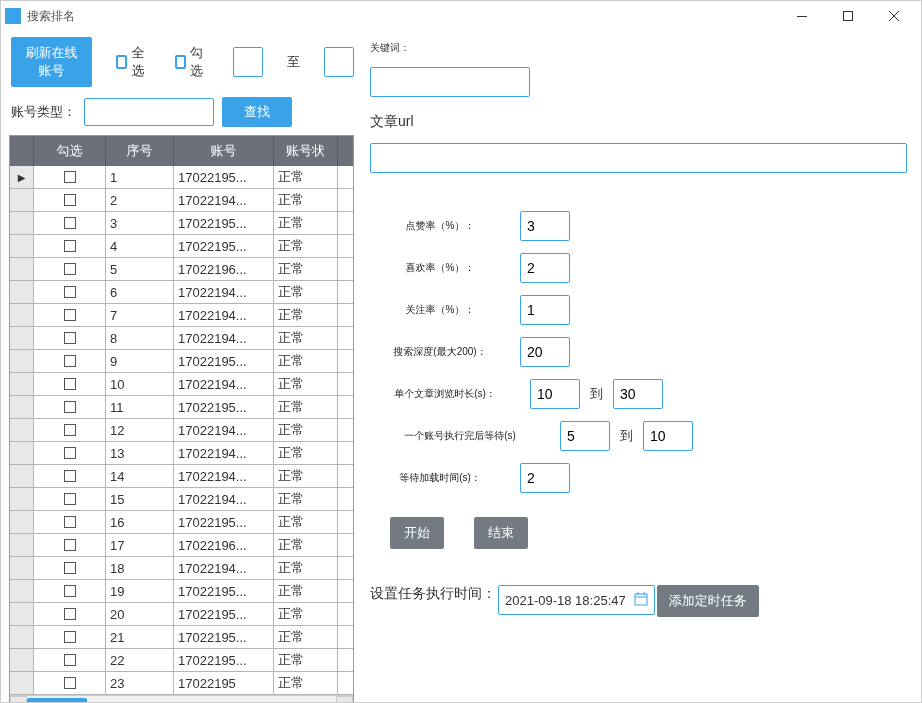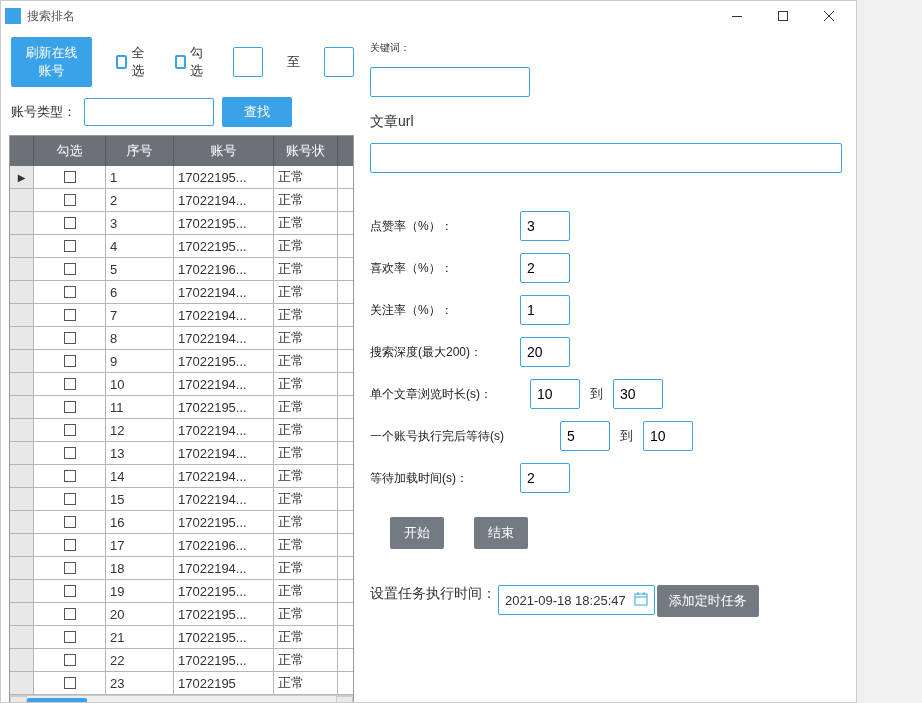--- a/index.html
+++ b/index.html
@@ -1,17 +1,17 @@
 <!DOCTYPE html>
 <html><head>
 <meta charset="utf-8">
 <style>
 * { box-sizing: border-box; margin: 0; padding: 0; }
 body { font-family: "Microsoft YaHei", sans-serif; font-size: 13px; background: #f0f0f0; color: #333; }
-.window { width: 857px; height: 703px; background: #fff; border: 1px solid #ccc; display: flex; flex-direction: column; overflow: hidden; }
+.window { width: 922px; height: 703px; background: #fff; border: 1px solid #ccc; display: flex; flex-direction: column; overflow: hidden; }
 .titlebar { height: 30px; display: flex; align-items: center; padding: 0 4px; background: #fff; }
 .titlebar-icon { width: 16px; height: 16px; background: #3aa2e8; margin-right: 6px; }
 .titlebar-title { flex: 1; font-size: 12px; color: #555; }
 .win-btn { width: 46px; height: 30px; display: flex; align-items: center; justify-content: center; color: #666; cursor: pointer; }
 .client { flex: 1; display: flex; padding: 6px 8px 8px 8px; gap: 10px; }
 .left-pane { width: 345px; display: flex; flex-direction: column; }
 .top-controls { display: flex; align-items: center; gap: 24px; margin-bottom: 10px; padding-left: 2px; }
 .btn-primary { background: #3aa2e8; color: #fff; border: none; padding: 7px 10px; border-radius: 2px; cursor: pointer; font-size: 13px; }
 .btn-gray { background: #737a82; color: #fff; border: none; padding: 7px 14px; border-radius: 2px; cursor: pointer; font-size: 13px; }
 .chk { display: inline-flex; align-items: center; gap: 4px; color: #333; }
@@ -28,21 +28,21 @@
 .gc.rownum { background: #e8e8e8; justify-content: center; }
 .gc.chkcell { justify-content: center; background: #fff; }
 .grid-chk { width: 12px; height: 12px; border: 1px solid #555; display: inline-block; cursor: pointer; }
 .row-indicator { font-size: 10px; color: #333; }
 .hscroll { height: 17px; background: #f0f0f0; border-top: 1px solid #ccc; display: flex; align-items: center; }
 .hscroll-btn { width: 17px; height: 17px; background: #e8e8e8; border: 1px solid #ccc; display: flex; align-items: center; justify-content: center; font-size: 9px; color: #555; cursor: pointer; }
 .hscroll-track { flex: 1; height: 17px; background: #f0f0f0; position: relative; }
 .hscroll-thumb { position: absolute; left: 0; top: 2px; height: 11px; width: 60px; background: #3aa2e8; border-radius: 2px; cursor: pointer; }
 .right-pane { flex: 1; padding: 4px 6px 0 6px; display: flex; flex-direction: column; gap: 12px; }
 .form-row { display: flex; align-items: center; gap: 10px; }
-.form-label { min-width: 140px; font-size: 12px; color: #222; }
+.form-label { min-width: 140px; font-size: 10px; color: #222; text-align: center; }
 .num-input { width: 50px; height: 30px; border: 1px solid #3aa2e8; border-radius: 2px; text-align: left; padding: 0 6px; font-size: 14px; }
 .action-row { display: flex; gap: 30px; margin-top: 12px; margin-left: 20px; }
 .bottom-row { display: flex; align-items: flex-start; gap: 2px; margin-top: 24px; }
 .datetime-box { display: flex; align-items: center; border: 1px solid #3aa2e8; border-radius: 2px; height: 30px; padding: 0 6px; gap: 8px; }
 .cal-icon { color: #3aa2e8; cursor: pointer; }
 .col-rowhead { width: 24px; }
 .col-chk { width: 72px; }
 .col-idx { width: 68px; }
 .col-acct { width: 100px; }
 .col-stat { width: 64px; }

